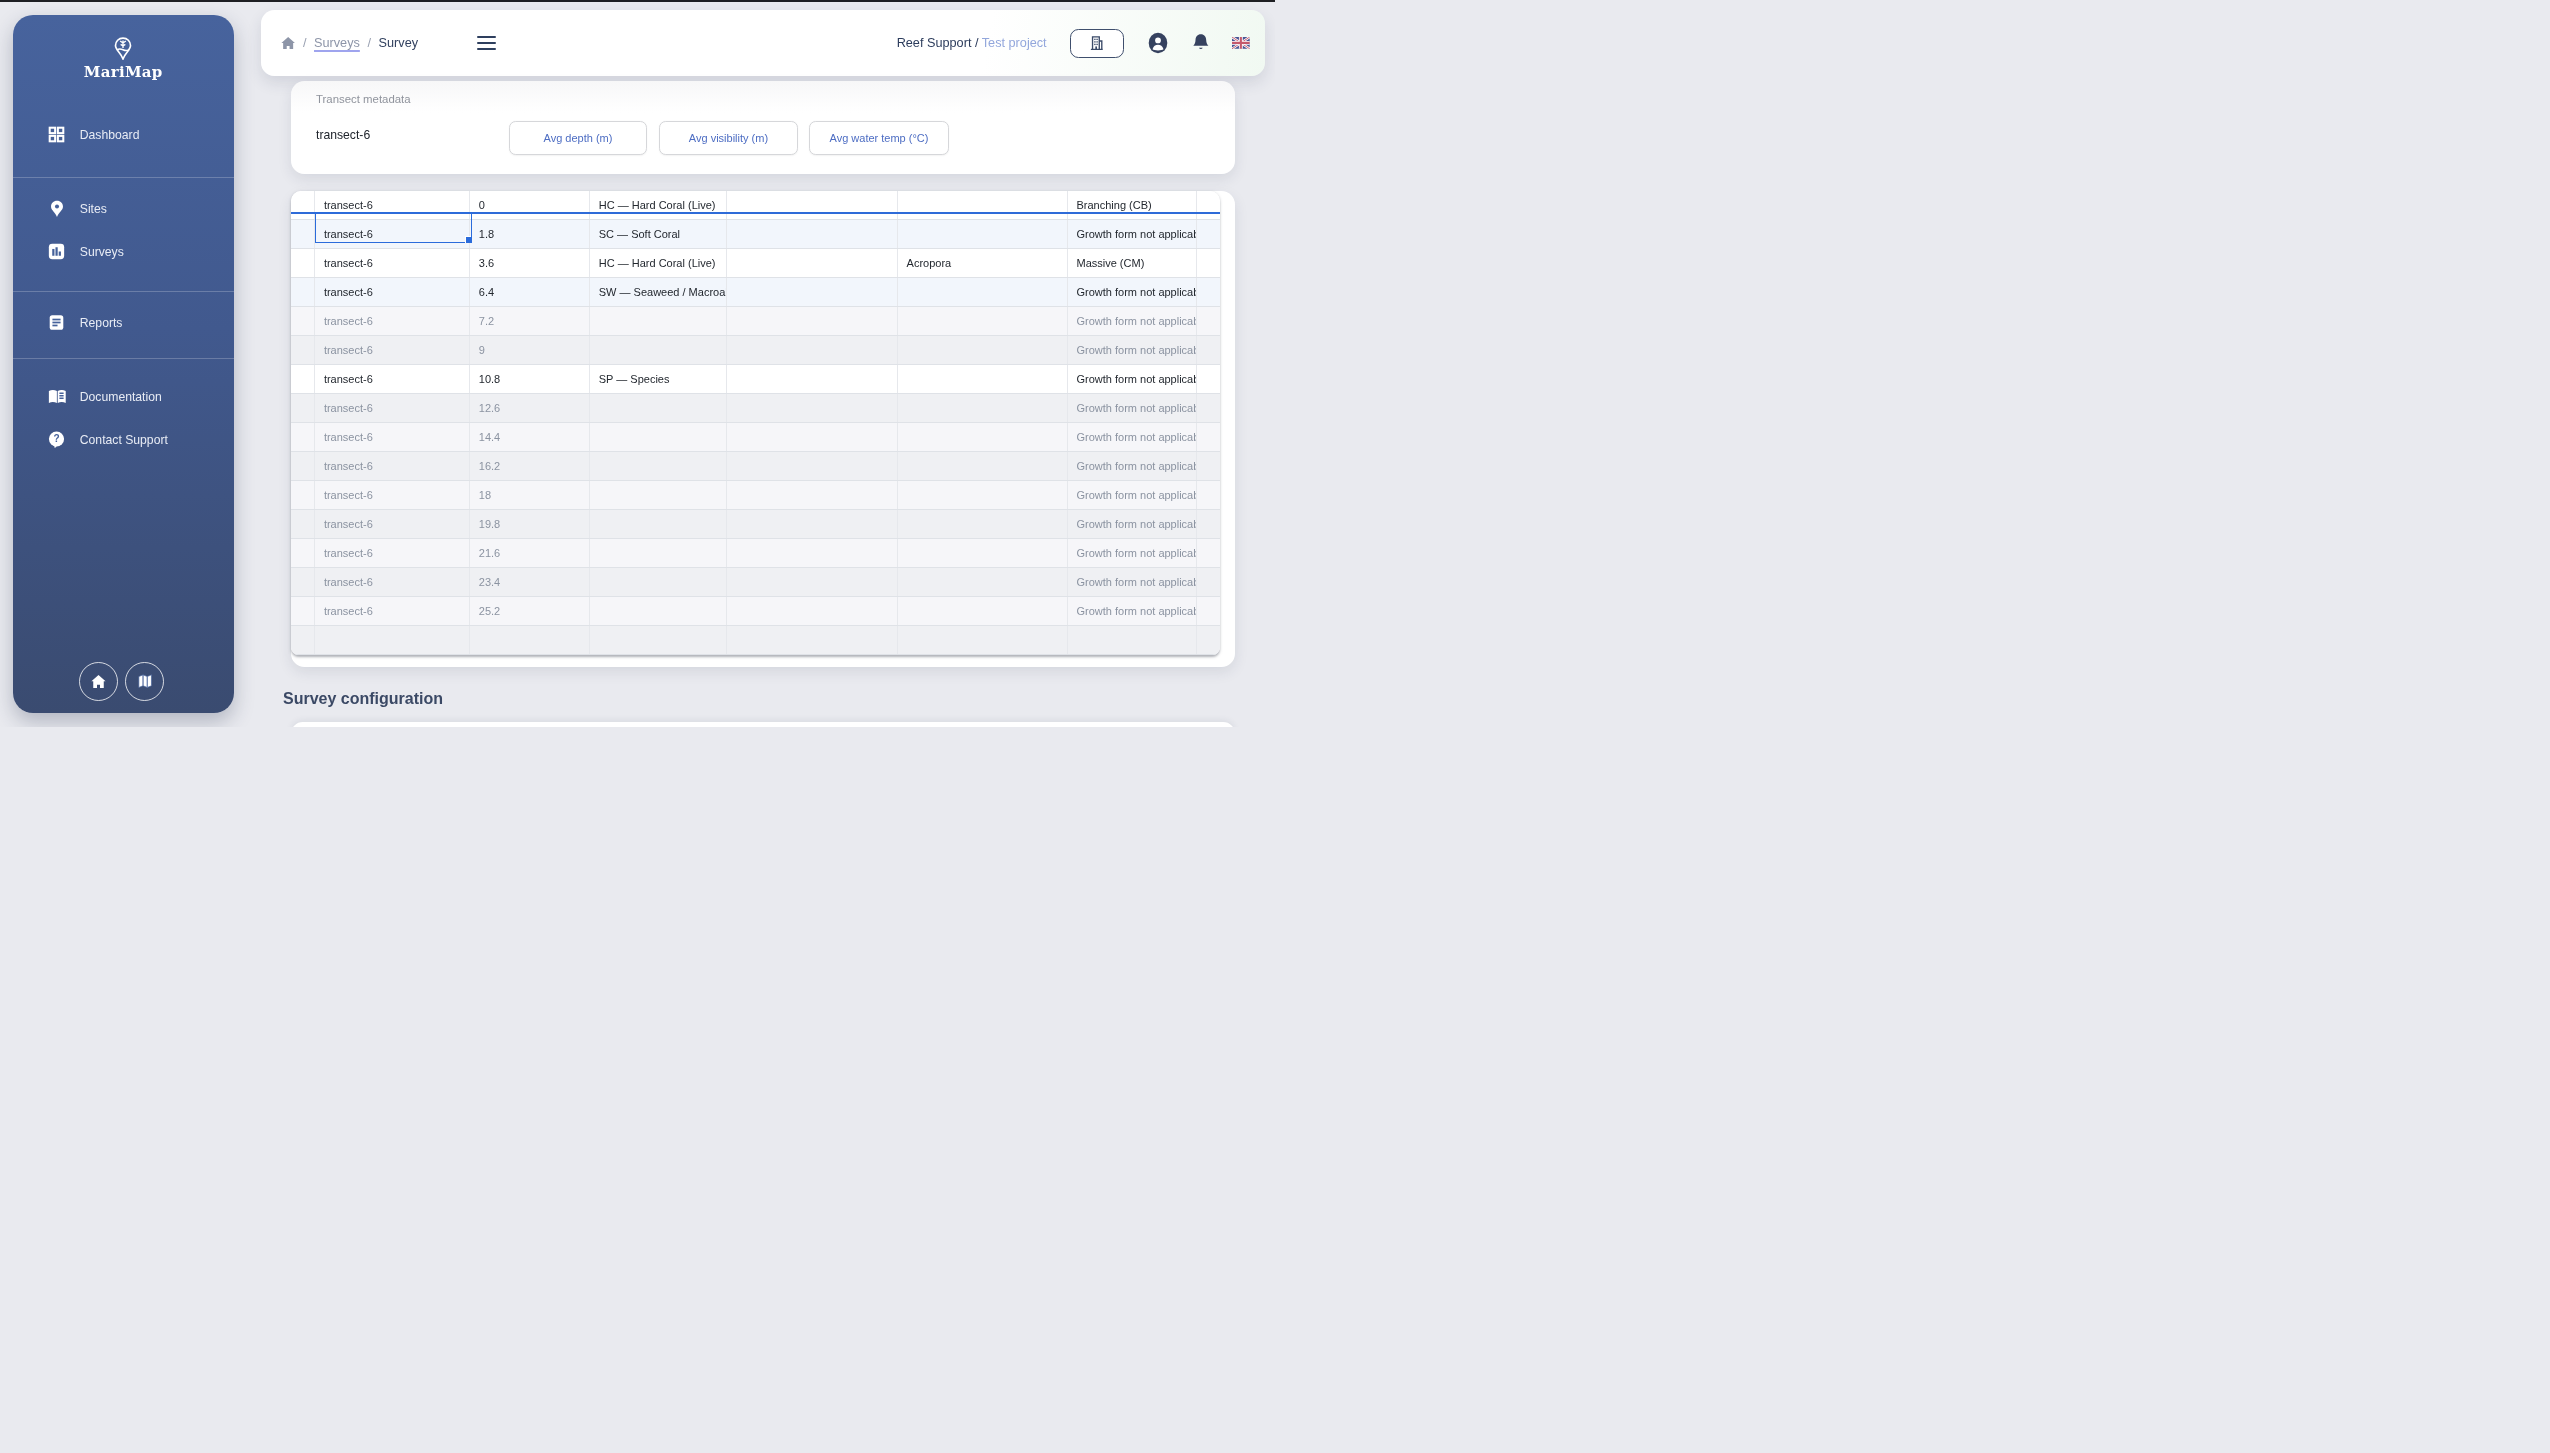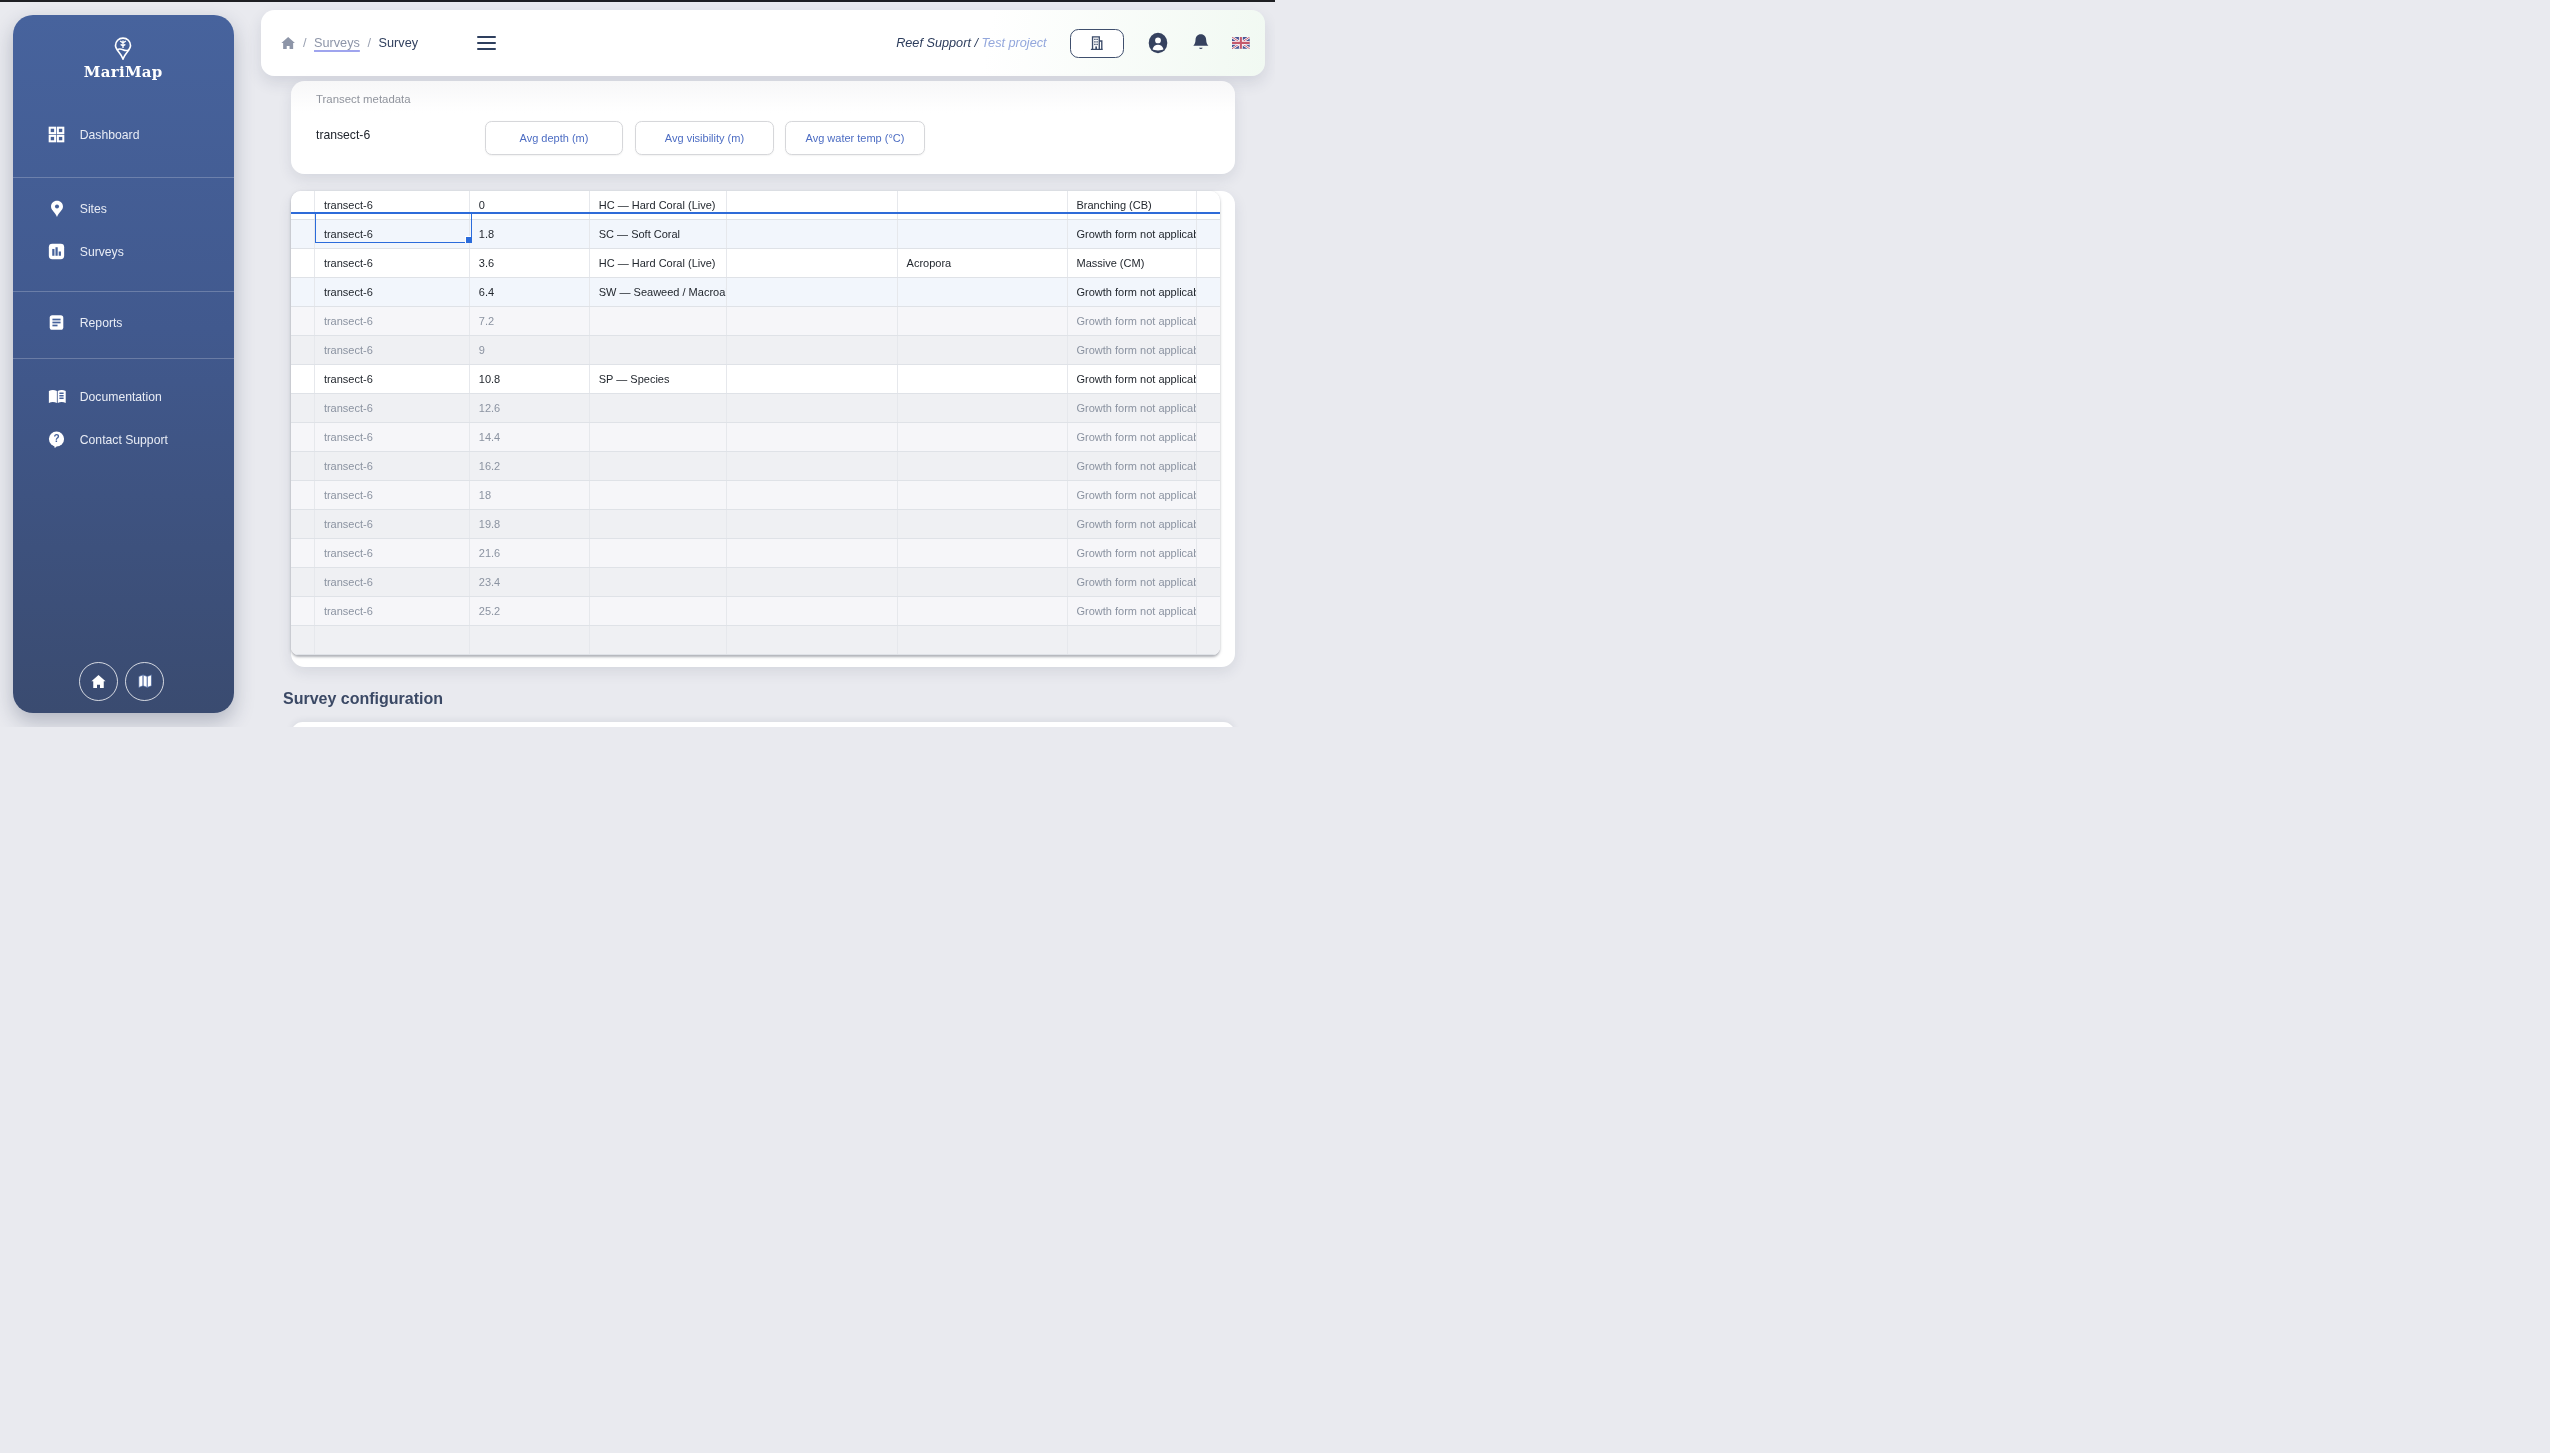--- a/index.html
+++ b/index.html
@@ -23,36 +23,36 @@
   
   #headercard{left:261px;top:10px;width:1004px;height:66px;border-radius:13.5px;
     background:linear-gradient(100deg,#ffffff 72%,#f1f9f2 100%);
     box-shadow:0 6.7px 15px rgba(40,50,80,.12);display:flex;align-items:center;}
   #breadcrumb{display:flex;align-items:center;gap:7.6px;margin-left:20px;font-size:12.7px;color:#8d95a8;}
   #breadcrumb .sep{color:#9aa1b2;}
   #crumb-surveys{color:#8d95a8;text-decoration:underline;text-decoration-color:#9fa4ee;text-decoration-thickness:1.7px;text-underline-offset:3.4px;cursor:pointer;}
   #crumb-current{color:#32415f;}
   #hamburger{margin-left:59px;display:flex;flex-direction:column;gap:3.4px;cursor:pointer;}
   #hamburger div{width:18.6px;height:2.5px;border-radius:1.3px;background:#2e3f5e;}
-  #head-right{margin-left:auto;margin-right:15px;display:flex;align-items:center;gap:23px;font-style:italic;}
+  #head-right{margin-left:auto;margin-right:15px;display:flex;align-items:center;gap:23px;}
   #org-label{font-size:12.7px;color:#2c3c5c;white-space:nowrap;}
   #org-label .proj{color:#93a7dc;}
   #org-btn{width:54px;height:29px;border:1.3px solid #3f4f6d;border-radius:8.4px;background:#fff;
     display:flex;align-items:center;justify-content:center;color:#3a4a68;cursor:pointer;}
   .head-ic{color:#36425f;display:flex;align-items:center;justify-content:center;cursor:pointer;}
 
   
   #metacard{left:291px;top:81px;width:944px;height:93px;border-radius:13.5px;
     background:linear-gradient(180deg,#f7f7f8 0%,#ffffff 34%);
     box-shadow:0 5px 13.5px rgba(40,50,80,.10);}
   #meta-title{left:25px;top:11.8px;font-size:11.4px;color:#8f939c;}
   #meta-unit{left:25px;top:47px;font-size:12.2px;color:#20252d;}
   .meta-btn{top:40px;height:34px;border:0.8px solid #d6d7da;border-radius:6.7px;background:#fff;
     box-shadow:0 0.8px 1.7px rgba(0,0,0,.05);display:flex;align-items:center;justify-content:center;
-    font-size:11px;color:#4d6dc3;padding:0 15px;box-sizing:border-box;cursor:pointer;}
+    font-size:11px;color:#4d6dc3;padding:0 15px;box-sizing:border-box;cursor:pointer;margin-left:24px;}
   #btn-depth{left:194px;width:138px;}
   #btn-vis{left:344px;width:139px;}
   #btn-temp{left:494px;width:140px;}
 
   
   #tablecard{left:291px;top:191px;width:944px;height:476px;border-radius:13.5px;background:#fff;
     box-shadow:0 5px 13.5px rgba(40,50,80,.10);}
   #grid{left:0;top:0;width:929px;height:464px;background:#fff;overflow:hidden;
     border-radius:10px 10px 7.6px 7.6px;box-shadow:0 1.7px 2.5px rgba(96,100,112,.5);}
   .g-row{display:flex;width:929px;height:29px;box-sizing:border-box;border-bottom:0.8px solid #dfe2e7;background:#fff;}

